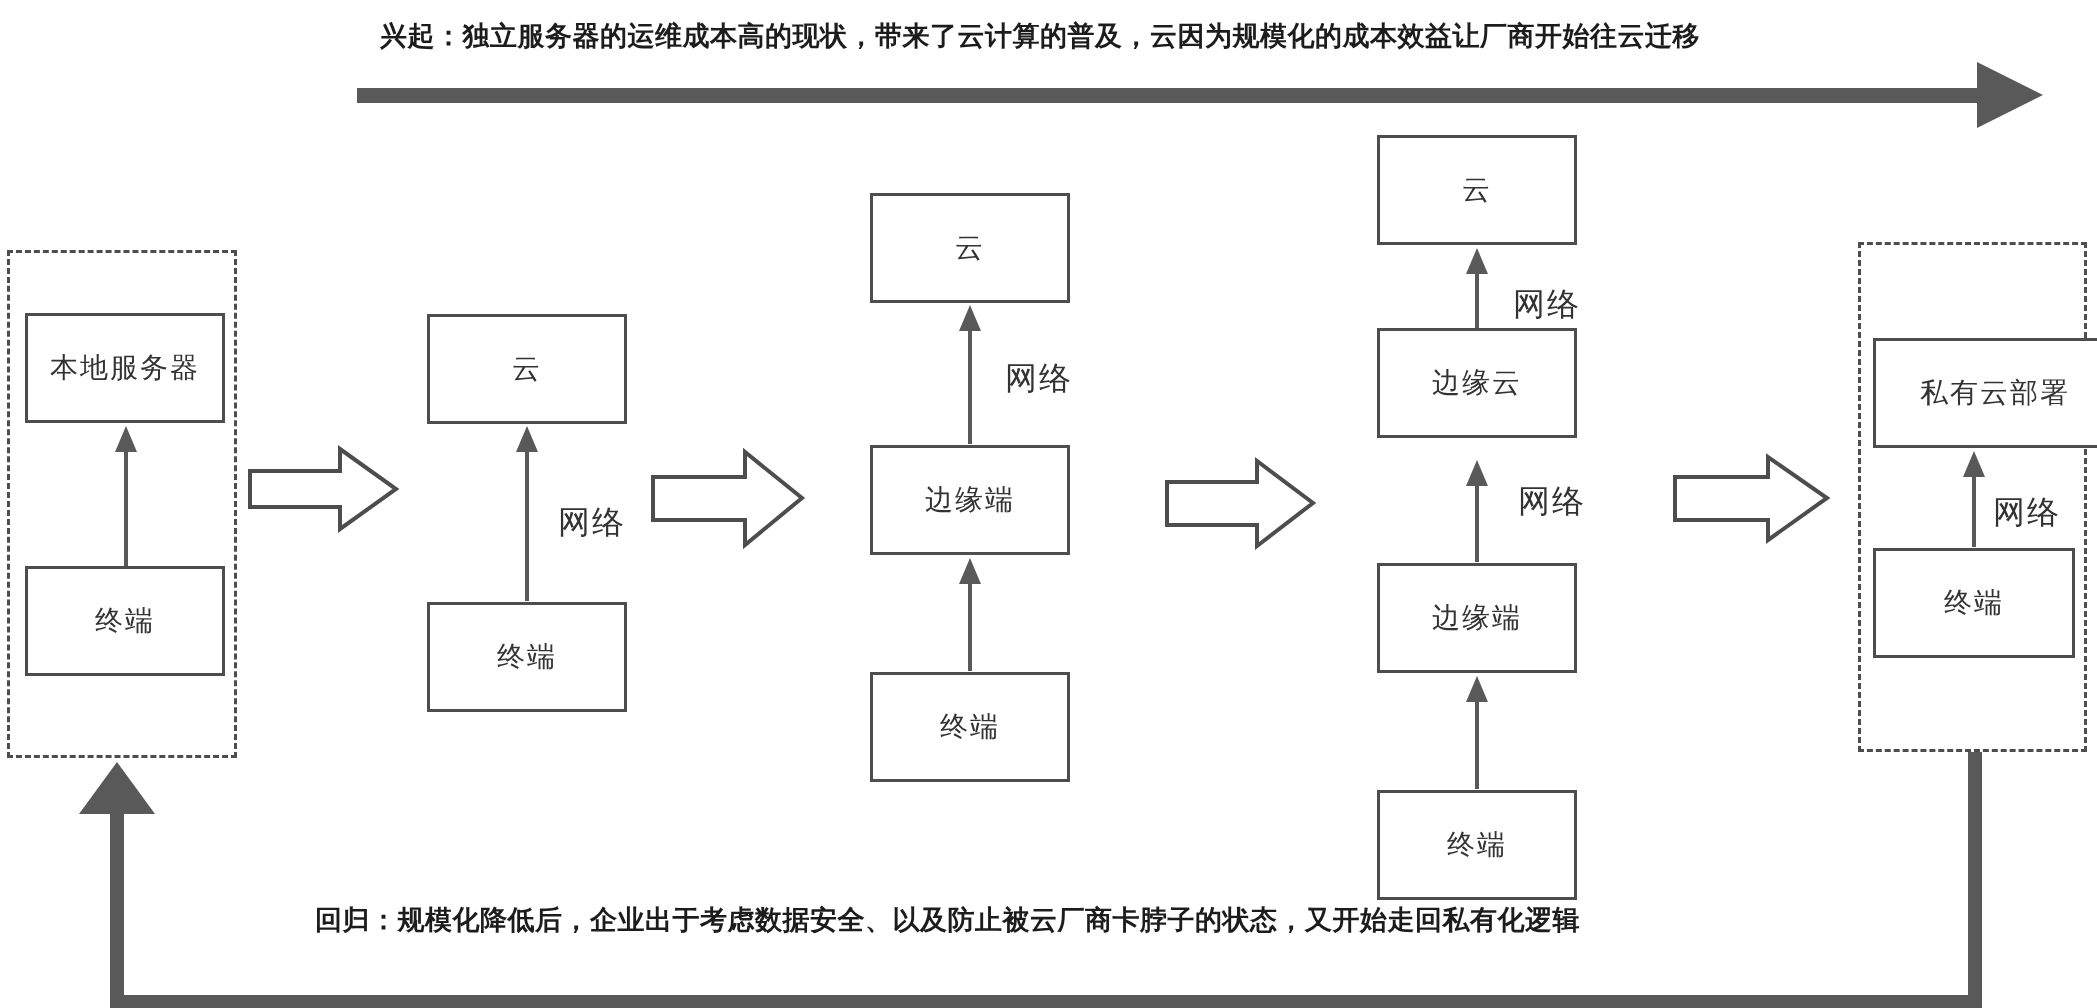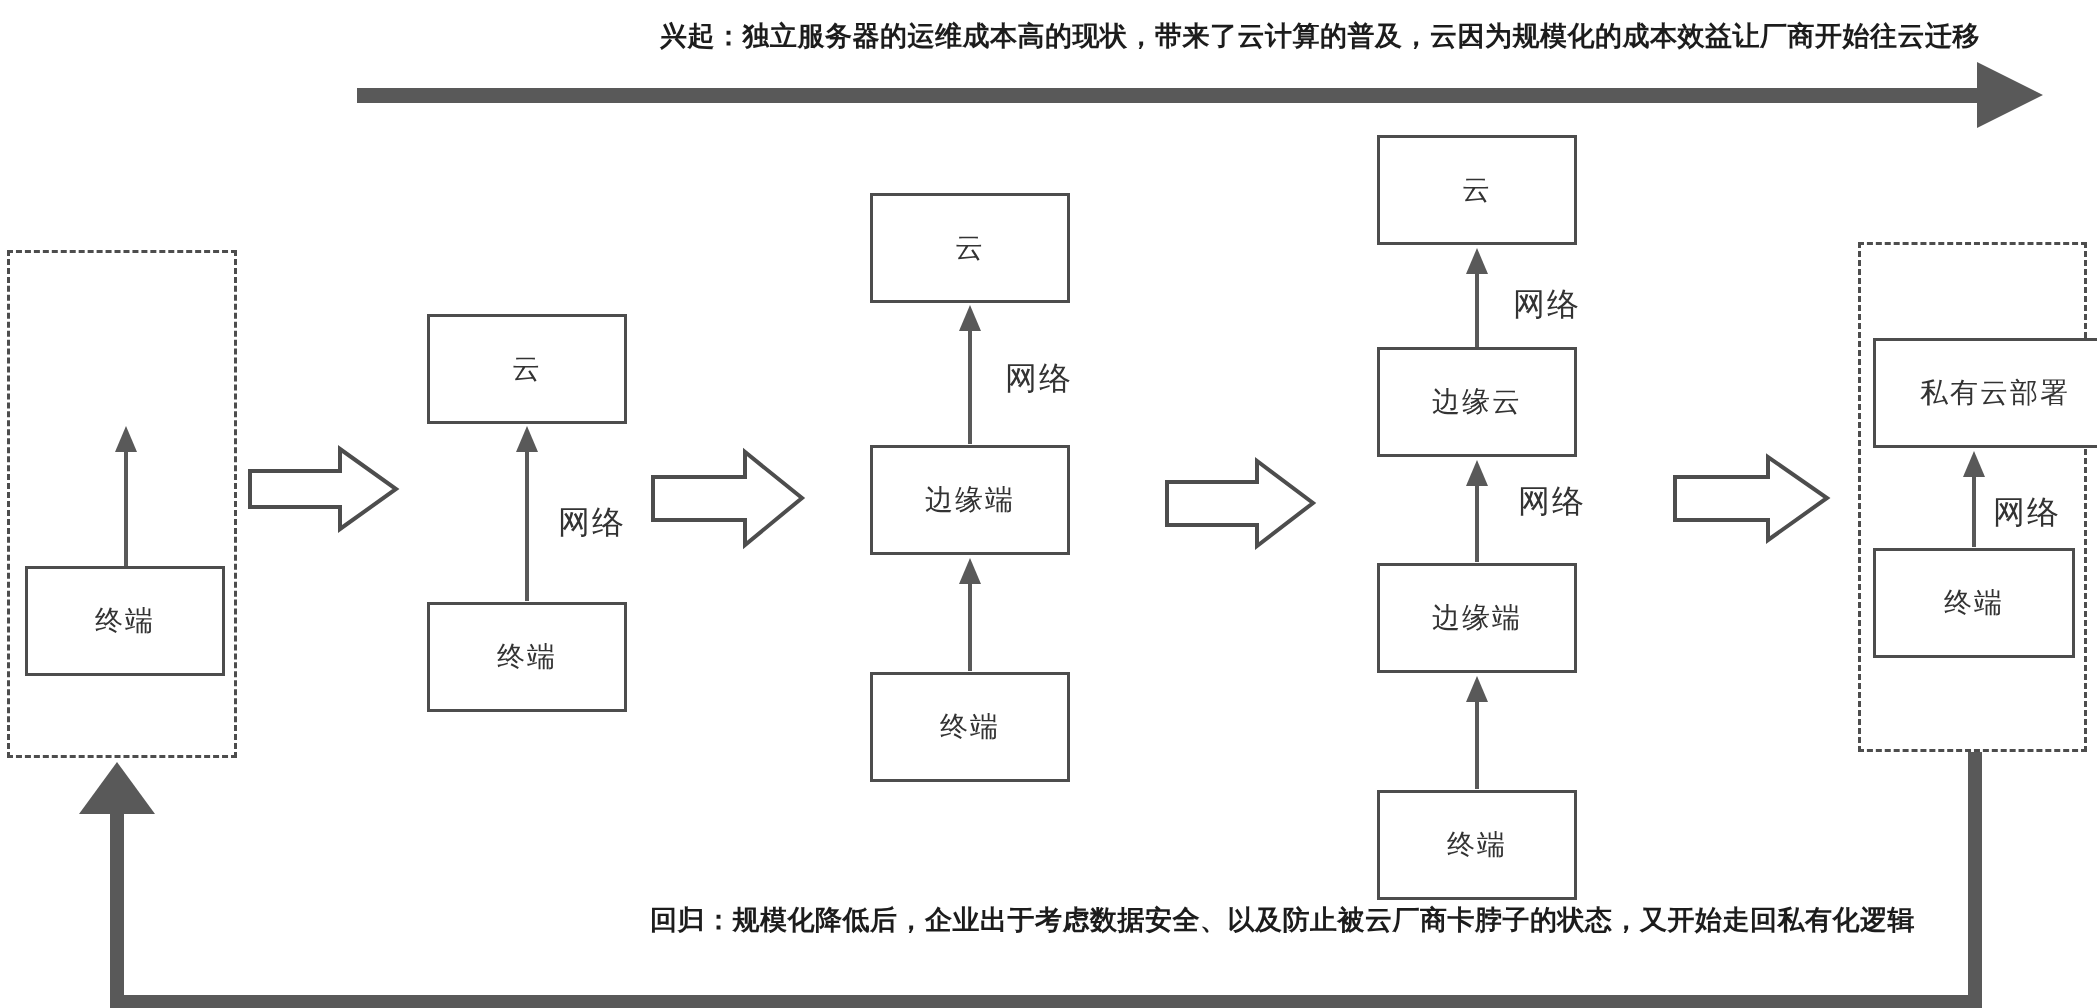--- a/index.html
+++ b/index.html
@@ -12,21 +12,21 @@
     overflow: hidden;
   }
   .svg-layer {
     position: absolute;
     left: 0; top: 0;
     width: 2097px; height: 1008px;
   }
   .caption {
     position: absolute;
     width: 1600px;
-    text-align: right;
+    text-align: left;
     font-size: 27px;
     font-weight: bold;
     color: #1c1c1c;
     letter-spacing: 0.5px;
     line-height: 32px;
     white-space: nowrap;
   }
   .caption.top { left: 380px; top: 20px; }
   .caption.bottom { left: 315px; top: 904px; }
   .node {
@@ -127,31 +127,32 @@
 
     <g>
       <line x1="1974" y1="547" x2="1974" y2="477" stroke="#595959" stroke-width="4"></line>
       <polygon points="1974,451 1963,477 1985,477" fill="#595959"></polygon>
     </g>
   </svg>
 
   <div class="caption top">兴起：独立服务器的运维成本高的现状，带来了云计算的普及，云因为规模化的成本效益让厂商开始往云迁移</div>
   <div class="caption bottom">回归：规模化降低后，企业出于考虑数据安全、以及防止被云厂商卡脖子的状态，又开始走回私有化逻辑</div>
 
+  <div class="node" style="left:25px; top:313px;">本地服务器</div>
   <div class="node" style="left:25px; top:566px;">终端</div>
 
   <div class="node" style="left:427px; top:314px;">云</div>
   <div class="node" style="left:427px; top:602px;">终端</div>
 
   <div class="node" style="left:870px; top:193px;">云</div>
   <div class="node" style="left:870px; top:445px;">边缘端</div>
   <div class="node" style="left:870px; top:672px;">终端</div>
 
   <div class="node" style="left:1377px; top:135px;">云</div>
-  <div class="node" style="left:1377px; top:347px;">边缘云</div>
+  <div class="node" style="left:1377px; top:328px;">边缘云</div>
   <div class="node" style="left:1377px; top:563px;">边缘端</div>
   <div class="node" style="left:1377px; top:790px;">终端</div>
 
   <div class="node" style="left:1873px; top:338px; width:244px;">私有云部署</div>
   <div class="node" style="left:1873px; top:548px; width:202px;">终端</div>
 
   <div class="edge-label" style="left:558px; top:509px;">网络</div>
   <div class="edge-label" style="left:1005px; top:365px;">网络</div>
   <div class="edge-label" style="left:1513px; top:291px;">网络</div>
   <div class="edge-label" style="left:1518px; top:488px;">网络</div>

